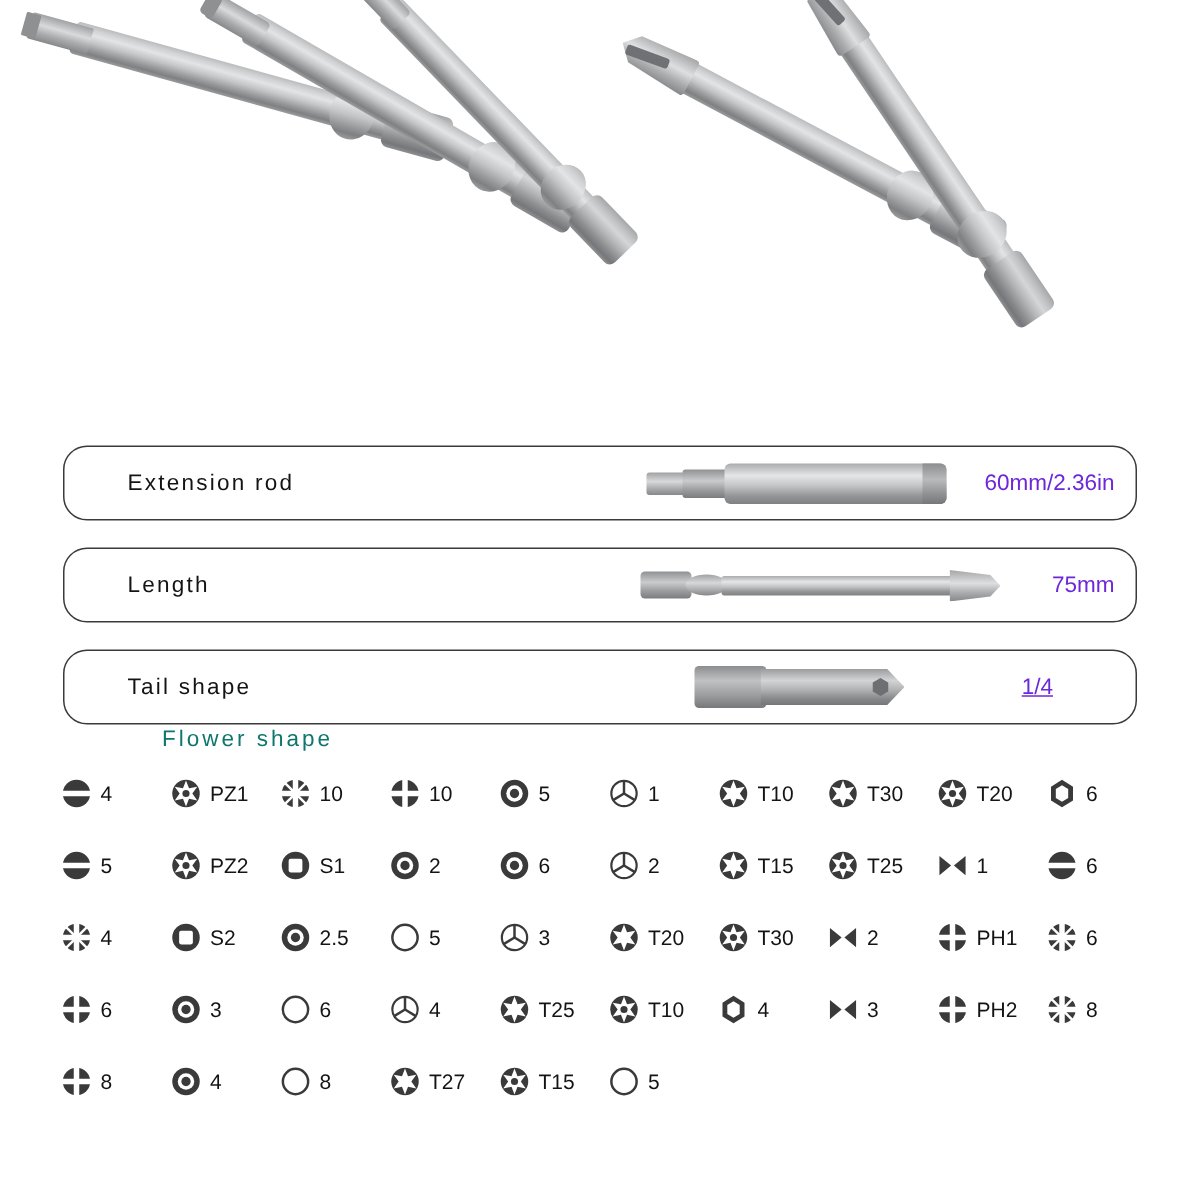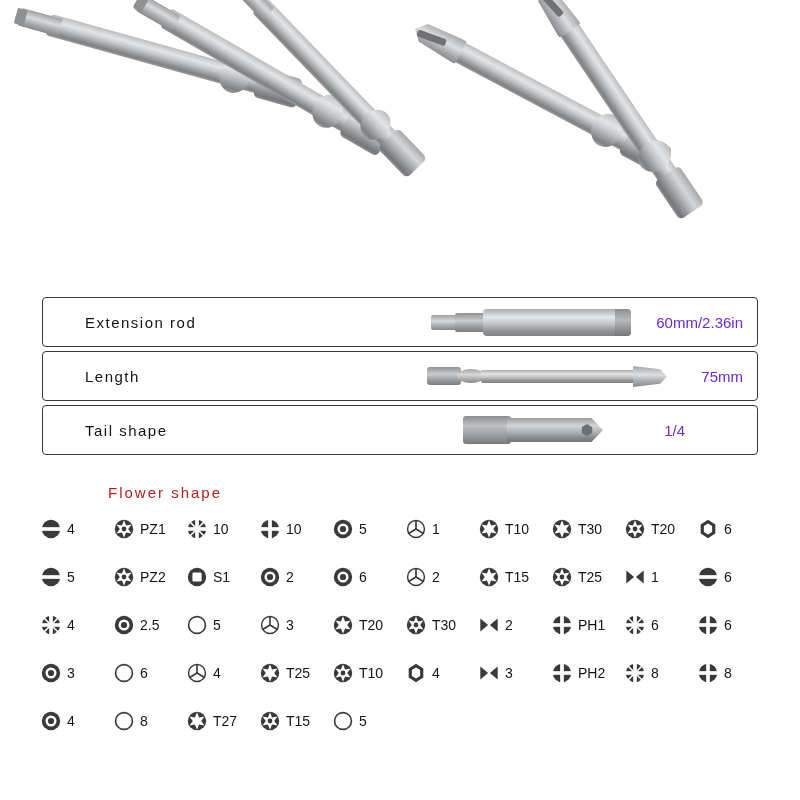--- a/index.html
+++ b/index.html
@@ -60,22 +60,22 @@
   #spec-table {
     position: absolute;
     left: 42px;
     top: 297px;
     width: 716px;
   }
   .spec-row {
     position: relative;
     height: 48px;
     border: 1px solid #3a3a3a;
-    border-radius: 4px;
-    margin-bottom: 4px;
+    border-radius: 16px;
+    margin-bottom: 18px;
     background: #fff;
   }
   .spec-label {
     position: absolute;
     left: 42px;
     top: 50%;
     transform: translateY(-50%);
     font-size: 15px;
     letter-spacing: 1.5px;
     color: #141414;
@@ -83,35 +83,35 @@
   }
   .spec-value {
     position: absolute;
     right: 14px;
     top: 50%;
     transform: translateY(-50%);
     font-size: 15px;
     color: #6d28d9;
     white-space: nowrap;
   }
-  .spec-value.centeredish { right: 72px; }
+  .spec-value.centeredish { right: 55px; text-decoration: underline; }
   .spec-pic {
     position: absolute;
     top: 50%;
     transform: translateY(-50%);
   }
 
   
   #flower-label {
     position: absolute;
     left: 108px;
     top: 484px;
     font-size: 15px;
     letter-spacing: 2px;
-    color: #b91c1c;
+    color: #0f766e;
   }
   #bit-grid {
     position: absolute;
     left: 40px;
     top: 505px;
     width: 730px;
     display: grid;
     grid-template-columns: repeat(10, 1fr);
     grid-auto-rows: 48px;
     column-gap: 0px;
@@ -446,20 +446,29 @@
             <rect x="11.1" y="0" width="1.8" height="24" transform="rotate(-45 12 12)"></rect>
           </g>
         </svg>
       </span>
       <span class="lbl">4</span>
     </div>
     <div class="cell">
       <span class="icon">
         <svg viewBox="0 0 24 24">
           <circle cx="12" cy="12" r="10" fill="#3a3a3a"></circle>
+          <rect x="7" y="7" width="10" height="10" rx="1.5" fill="#fff"></rect>
+        </svg>
+      </span>
+      <span class="lbl">S2</span>
+    </div>
+    <div class="cell">
+      <span class="icon">
+        <svg viewBox="0 0 24 24">
+          <circle cx="12" cy="12" r="10" fill="#3a3a3a"></circle>
           <circle cx="12" cy="12" r="6" fill="#fff"></circle>
           <circle cx="12" cy="12" r="3.4" fill="#3a3a3a"></circle>
         </svg>
       </span>
       <span class="lbl">2.5</span>
     </div>
     <div class="cell">
       <span class="icon">
         <svg viewBox="0 0 24 24">
           <circle cx="12" cy="12" r="9.2" fill="none" stroke="#3a3a3a" stroke-width="1.8"></circle>

